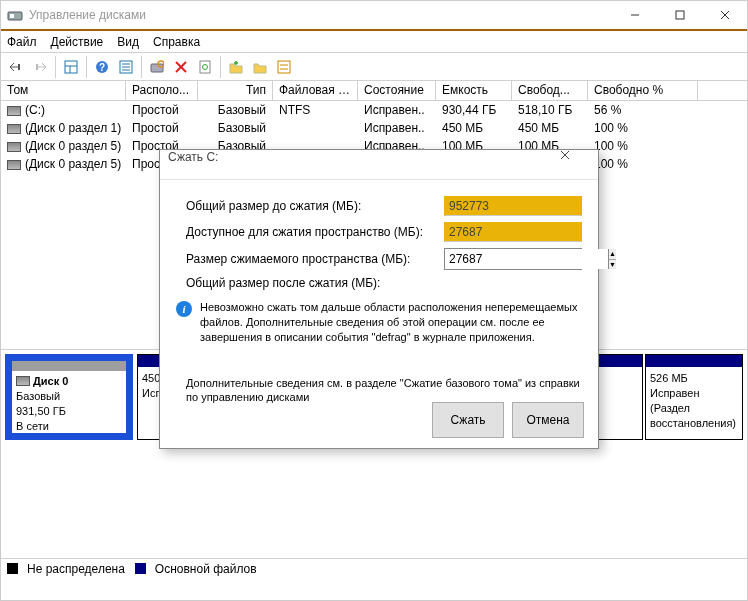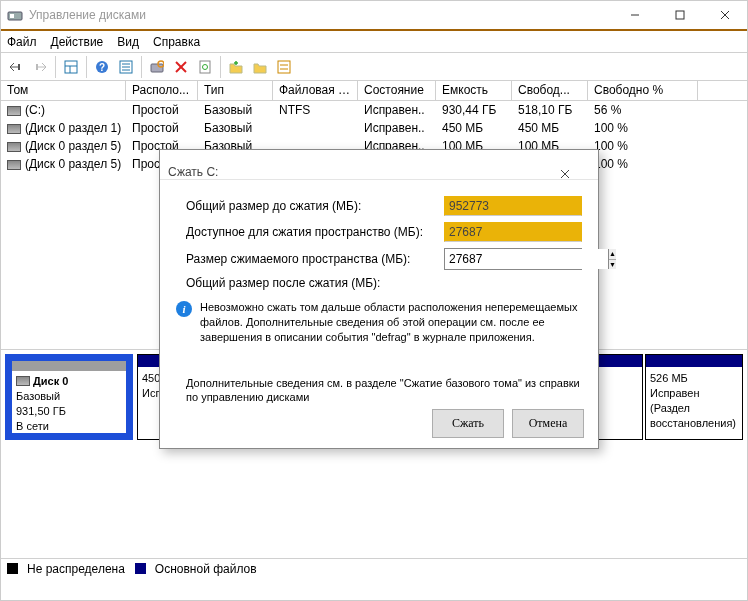--- a/index.html
+++ b/index.html
@@ -78,21 +78,21 @@
   .vol-icon {
     display:inline-block;
     width:14px; height:10px;
     background:linear-gradient(#888,#bbb);
     border:1px solid #555;
     margin-right:4px;
     vertical-align:middle;
   }
   .col-vol { width:125px;}
   .col-layout{ width:72px;}
-  .col-type{ width:75px;}
+  .col-type{ width:75px;text-align:right;}
   .col-fs{ width:85px;}
   .col-status{ width:78px;}
   .col-cap{ width:76px;}
   .col-free{ width:76px;}
   .col-freep{ width:110px;}
 
   .graphical-area {
     position:absolute;
     top:348px;
     left:0;
@@ -161,21 +161,21 @@
     height:300px;
     background:#fff;
     border:1px solid #888;
     box-shadow: 4px 4px 10px rgba(0,0,0,.25);
     z-index:5;
     font-size:12px;
   }
   .dialog .dlg-title {
     height:30px;
     display:flex;
-    align-items:flex-end;
+    align-items:flex-start;
     padding:0 8px;
     color:#444;
     border-bottom:1px solid #e5e5e5;
   }
   .dialog .dlg-title .spacer{flex:1;}
   .dialog .dlg-close{ width:30px; text-align:center; color:#555;}
   .dlg-body {
     padding:10px 16px 8px 26px;
   }
   .dlg-row {
@@ -237,25 +237,25 @@
   .info-row .info-text{ flex:1; font-size:11px;}
   .dlg-buttons {
     position:absolute;
     right:14px;
     bottom:10px;
     display:flex;
     gap:8px;
   }
   .dlg-buttons button {
     min-width:72px;
-    height:29px;
+    height:36px;
     background:#e1e1e1;
     border:1px solid #adadad;
     font-size:12px;
-    font-family:Liberation Serif, serif;
+    font-family:Liberation Sans, sans-serif;
   }
   .dlg-main-note {
     margin:31px 0 0 0;
     font-size:11px;
     line-height:1.35;
   }
 
   svg { display:block; }
 </style>
 </head>

